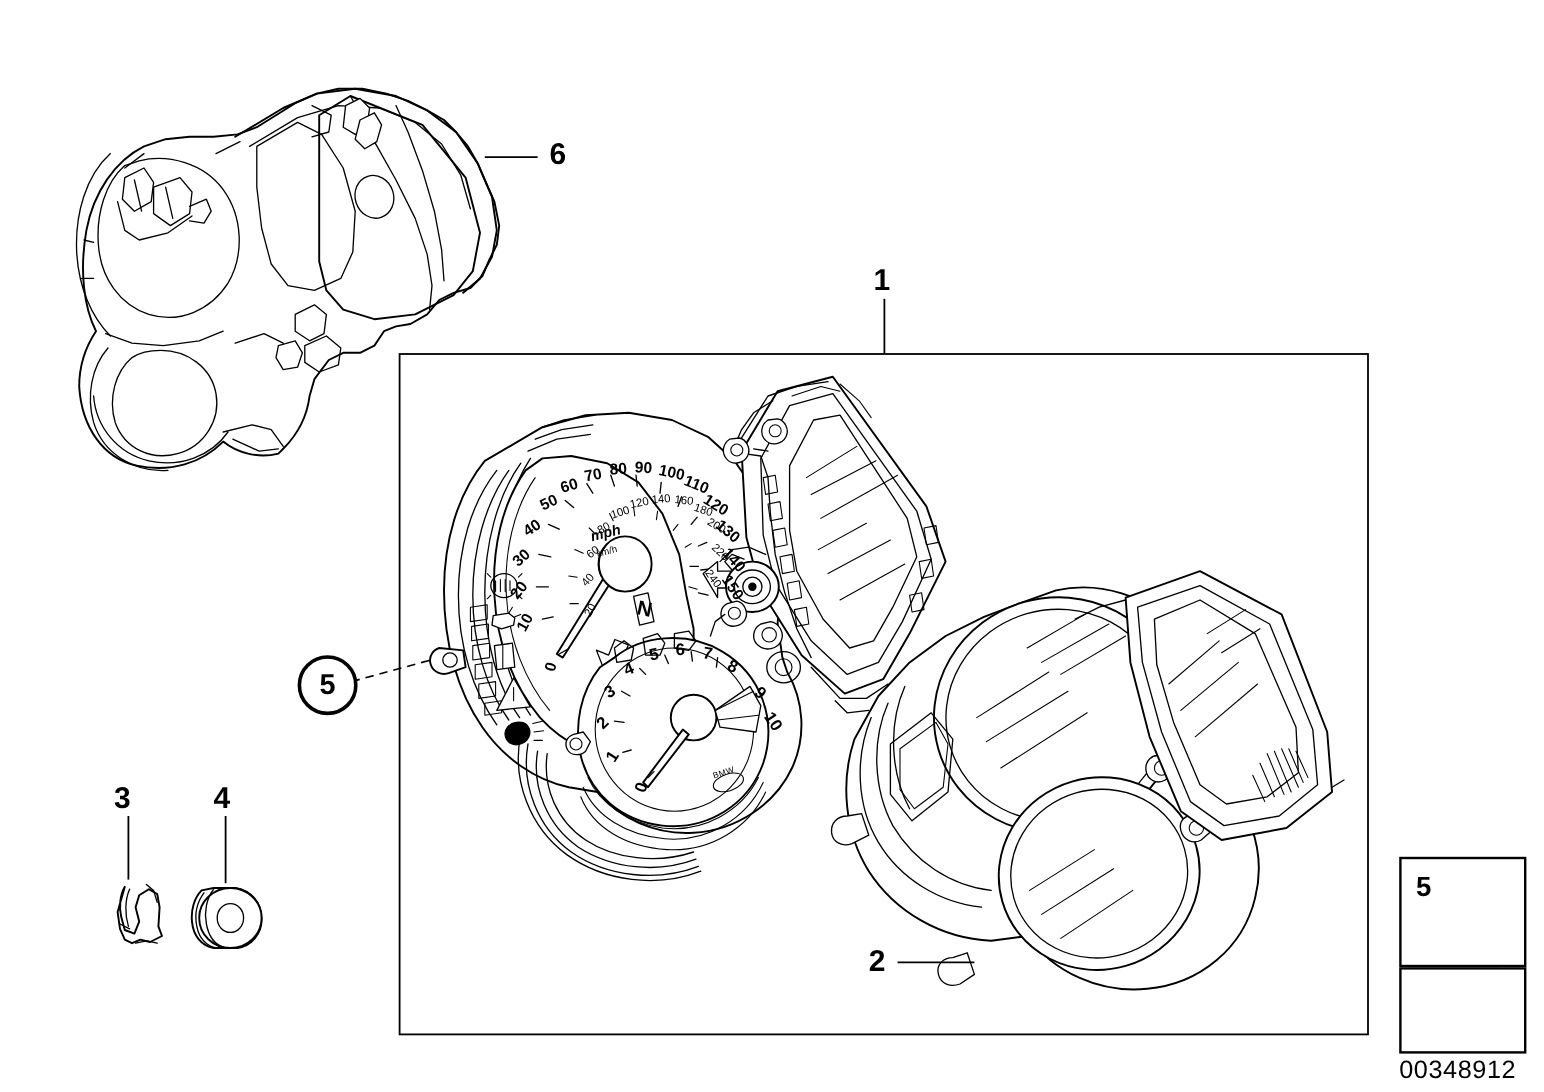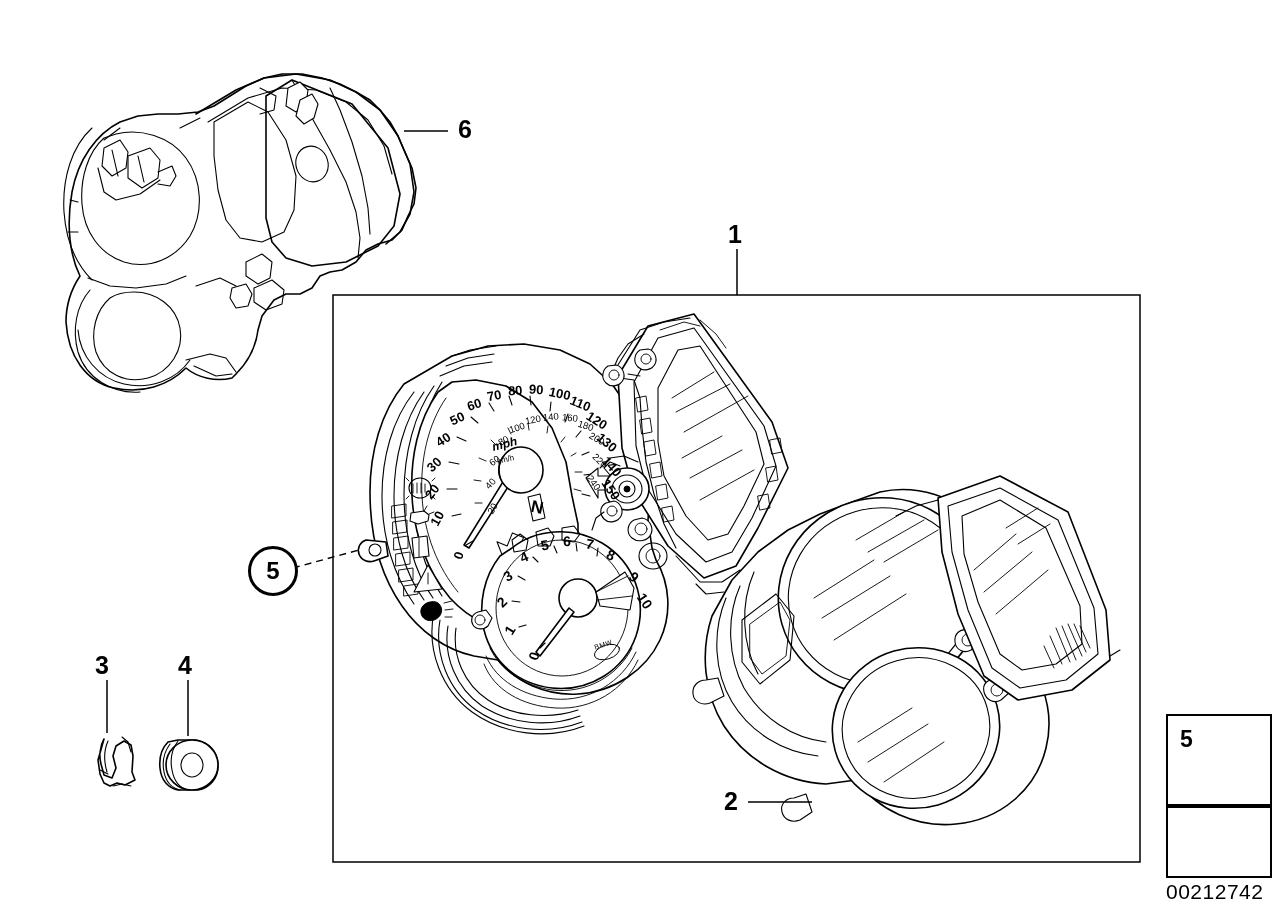--- a/index.html
+++ b/index.html
@@ -567,15 +567,15 @@
   <div class="gauge-txt tach-num" style="left:586px; top:536px; transform:rotate(10deg);">7</div>
   <div class="gauge-txt tach-num" style="left:607px; top:547px; transform:rotate(24deg);">8</div>
   <div class="gauge-txt tach-num" style="left:630px; top:569px; transform:rotate(42deg);">9</div>
   <div class="gauge-txt tach-num" style="left:637px; top:593px; transform:rotate(56deg);">10</div>
 
   <div class="gauge-txt small-brand" style="left:594px; top:641px; transform:rotate(-18deg);">BMW</div>
 
   <div class="legend-box" style="left:1166px; top:714px; width:106px; height:92px;"></div>
   <div class="legend-box" style="left:1166px; top:806px; width:106px; height:72px;"></div>
   <div class="legend-num" style="left:1180px; top:726px;">5</div>
-  <div class="drawing-no" style="left:1166px; top:880px;">00212742</div>
+  <div class="drawing-no" style="left:1166px; top:880px;">00348912</div>
 
 </div>
 
 </body></html>

